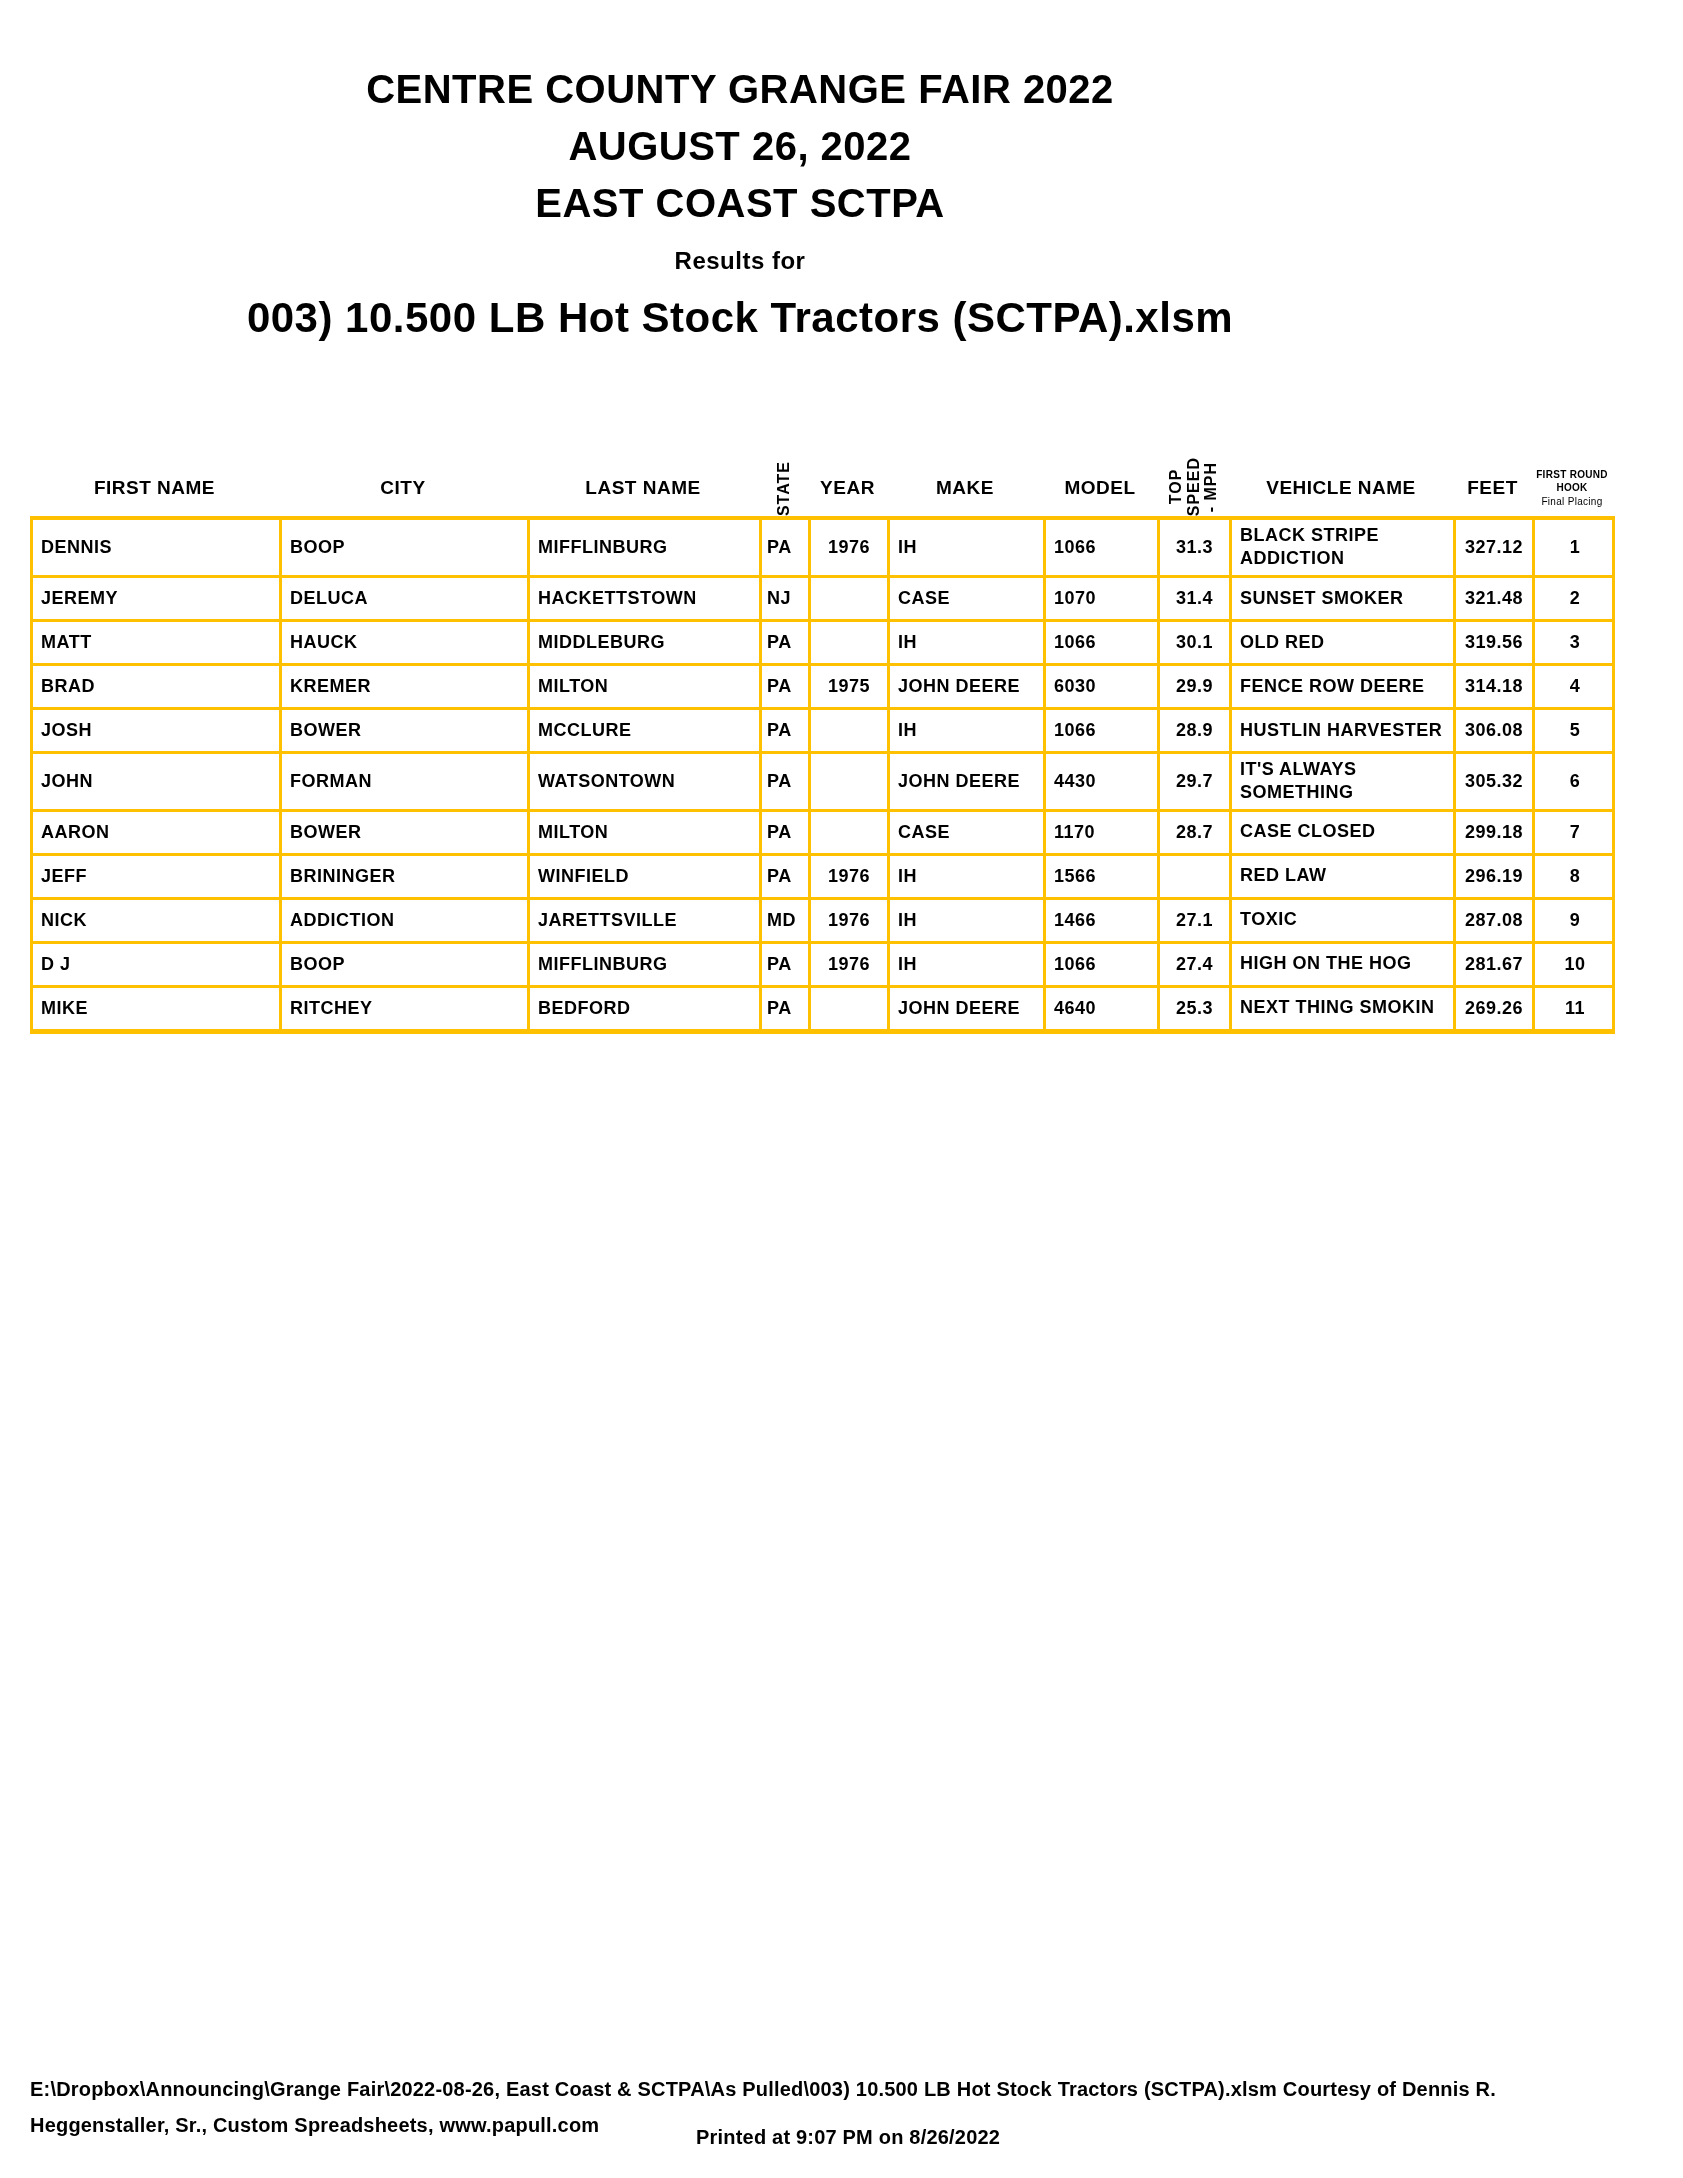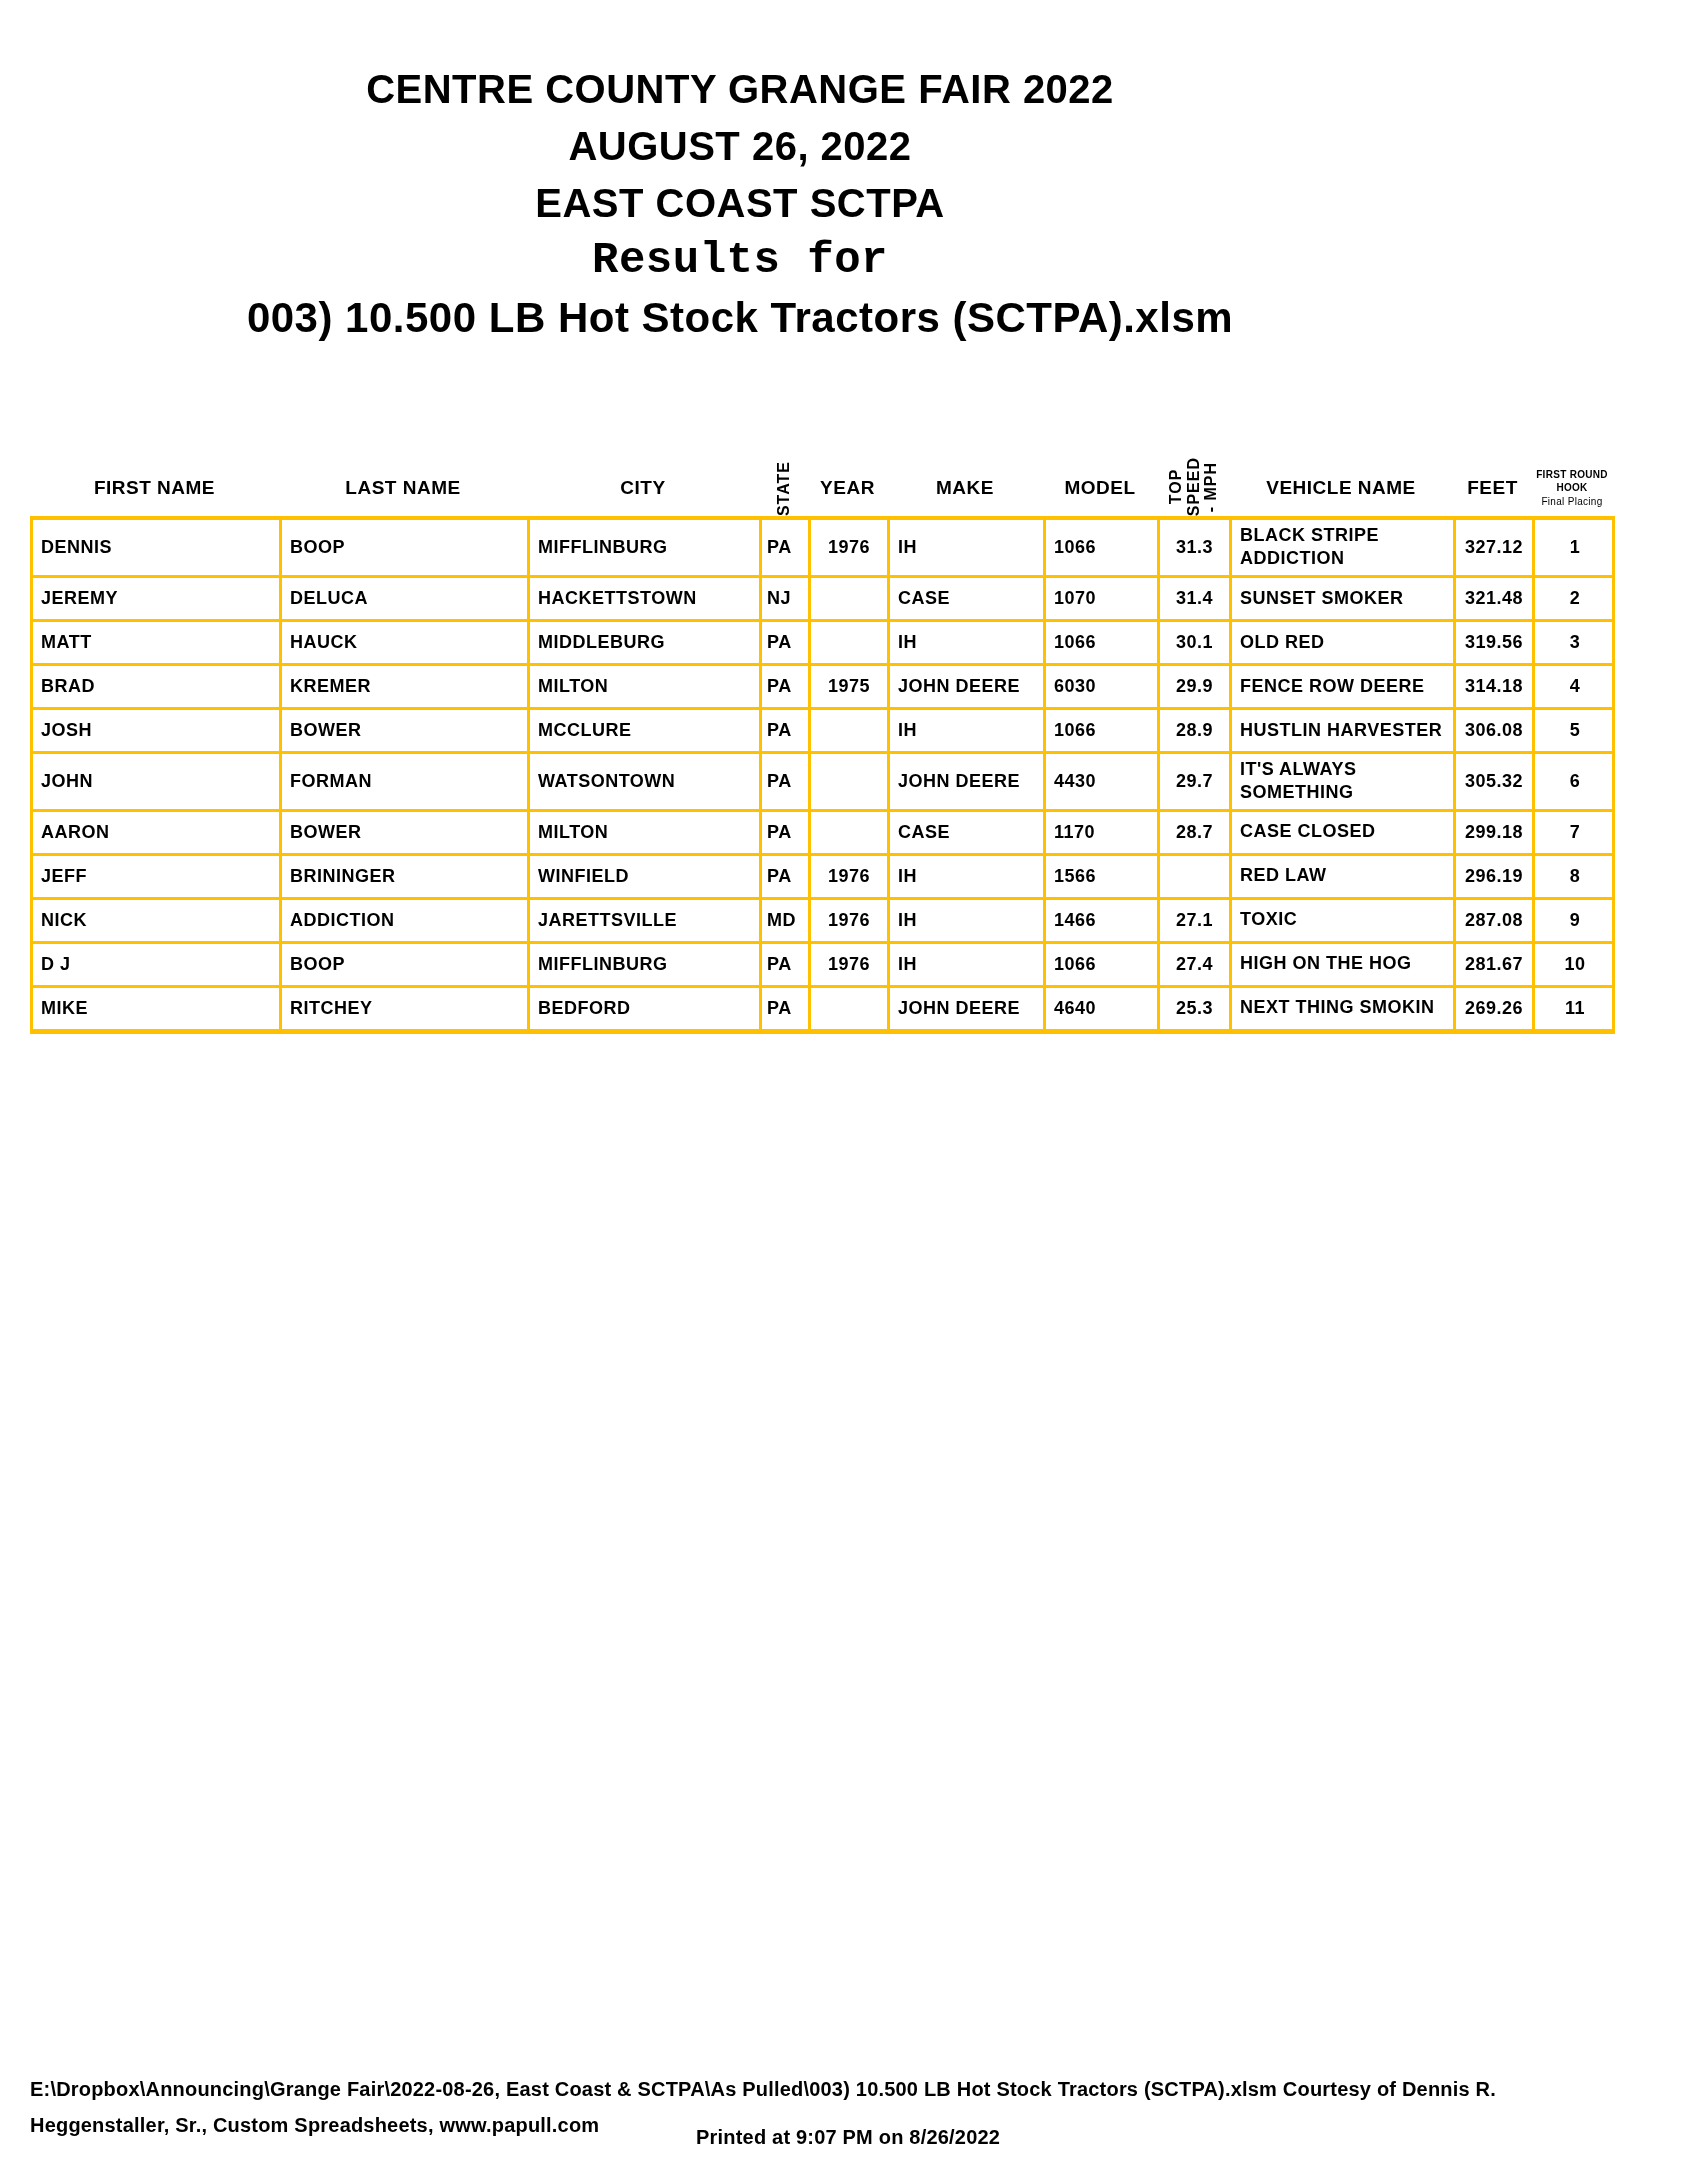--- a/index.html
+++ b/index.html
@@ -19,21 +19,21 @@
     text-align: center;
     width: 1480px;
   }
   .title-line {
     font-weight: bold;
     line-height: 57px;
     letter-spacing: 0.5px;
     white-space: nowrap;
   }
   .title-line.l1, .title-line.l2, .title-line.l3 { font-size: 40px; }
-  .title-line.l4 { font-size: 44px; font-family: Liberation Mono, monospace; }
+  .title-line.l4 { font-size: 24px; }
   .title-line.l5 { font-size: 42px; }
 
   
   :root {
     --border-gold: #FFC000;
     --cols: 249px 248px 232px 49px 79px 156px 114px 72px 224px 79px 80px;
   }
   .table-wrap {
     margin-left: 30px;
     margin-top: 83px;
@@ -134,24 +134,24 @@
   <div class="title-line l5">003) 10.500 LB Hot Stock Tractors (SCTPA).xlsm</div>
 </div>
 
 <div class="table-wrap">
 
   <div class="header-row">
     <div class="hcell">
       <span class="hlabel">FIRST NAME</span>
     </div>
     <div class="hcell">
+      <span class="hlabel">CITY</span>
+    </div>
+    <div class="hcell">
       <span class="hlabel">LAST NAME</span>
-    </div>
-    <div class="hcell">
-      <span class="hlabel">CITY</span>
     </div>
     <div class="hcell">
       <span class="vert-label">STATE</span>
     </div>
     <div class="hcell">
       <span class="hlabel">YEAR</span>
     </div>
     <div class="hcell">
       <span class="hlabel">MAKE</span>
     </div>

